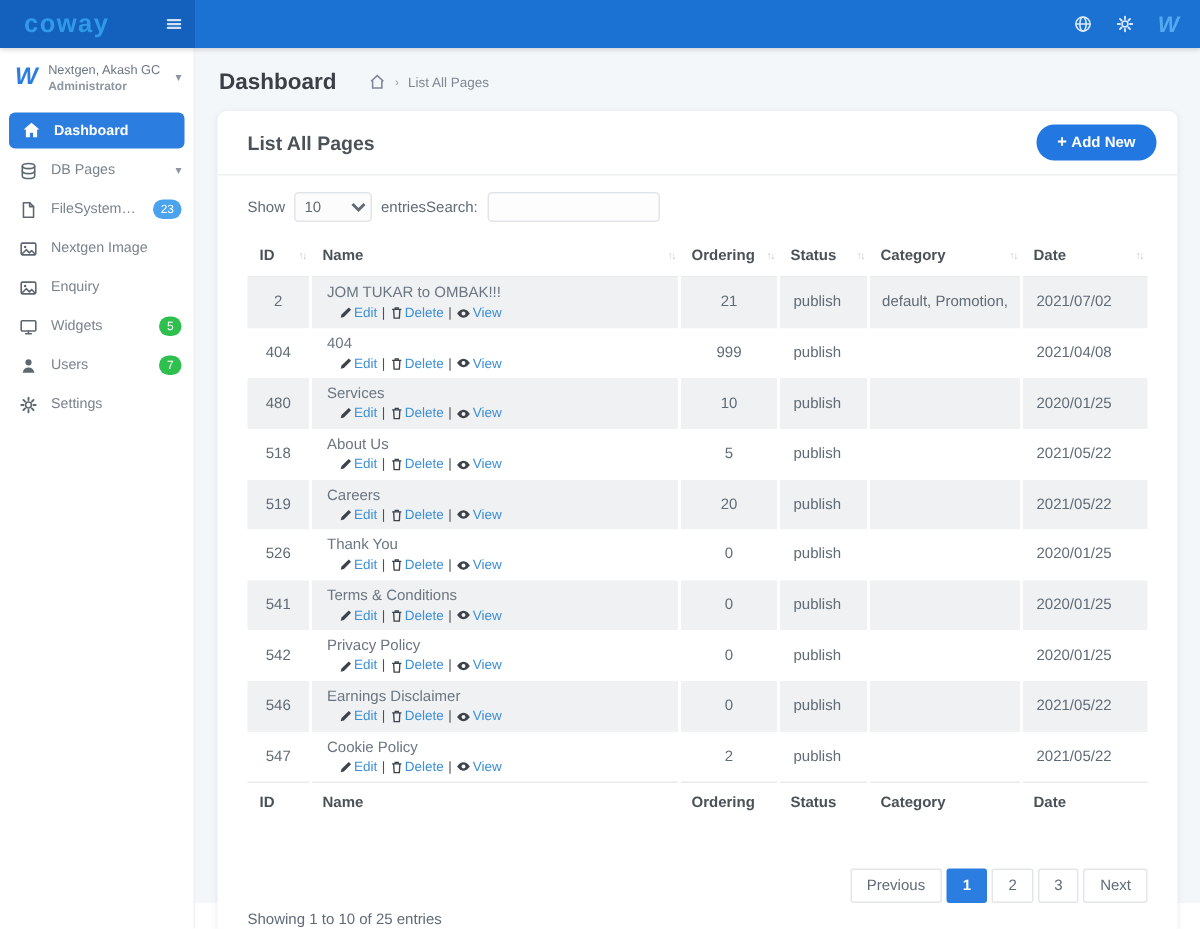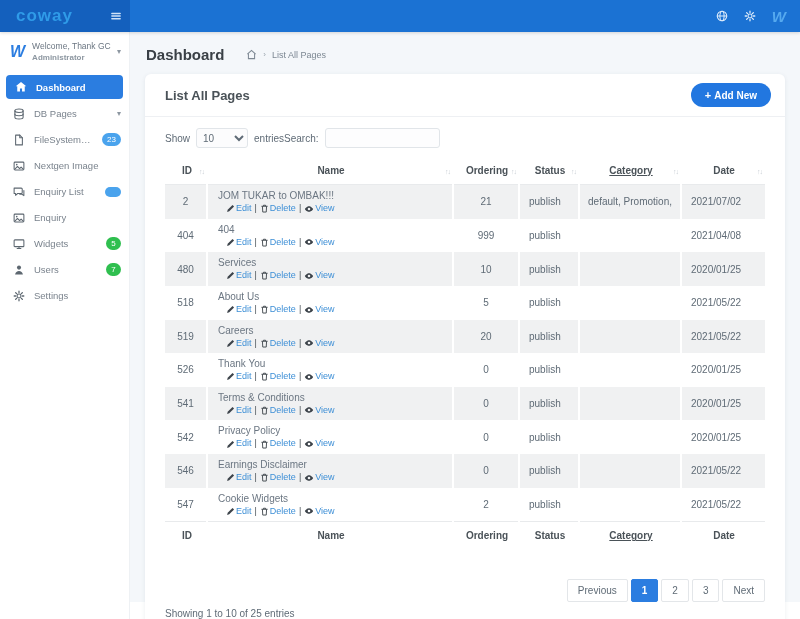--- a/index.html
+++ b/index.html
@@ -125,38 +125,38 @@
     width:115px; height:20px; border:1px solid #e1e5e9; border-radius:3px;
     background:#fdfdfe; font-family:inherit; font-size:10px; padding:0 5px;
   }
 
   
   table.grid {
     width:600px; margin:2px 20px 0 20px; border-collapse:collapse;
     font-size:10px; color:#5f6b76; table-layout:fixed;
   }
   .grid th {
-    text-align:center; font-weight:bold; color:#4a5258;
+    text-align:left; font-weight:bold; color:#4a5258;
     padding:8px 6px 8px 8px; position:relative;
     border-bottom:1px solid #e8eaec; cursor:pointer;
   }
   .grid tfoot th { border-bottom:none; border-top:1px solid #e8eaec; cursor:default; }
   .sort-ic {
     position:absolute; right:3px; top:50%; transform:translateY(-50%);
     font-size:7px; color:#c7cdd3; letter-spacing:-1px;
   }
   .grid td { padding:5px 6px; vertical-align:middle; border-left:2px solid #fff; }
   .grid td:first-child { border-left:none; }
   .grid tbody tr:nth-child(odd) td { background:#f0f1f2; }
   .grid tbody tr:nth-child(even) td { background:#fff; }
   .col-id { width:7%; }
   .col-name { width:41%; }
   .col-ordering { width:11%; }
   .col-status { width:10%; }
-  .col-category { width:17%;text-decoration:underline; }
+  .col-category { width:17%; }
   .col-date { width:14%; }
   td.c-id, td.c-ordering, td.c-category { text-align:center; }
   td.c-status, td.c-date { text-align:left; padding-left:9px; }
   .cell-name-title { color:#6b7682; padding-left:4px; }
   .cell-actions { padding-left:12px; margin-top:2px; font-size:9px; white-space:nowrap; }
   .action-link { color:#3d8fd6; cursor:pointer; text-decoration:none; }
   .action-link .a-ic { color:#3c434a; margin-right:1px; line-height:0; }
   .action-sep { color:#4a5258; margin:0 3px; }
 
   
@@ -193,21 +193,21 @@
           <path d="M8 1.6v2M8 12.4v2M1.6 8h2M12.4 8h2M3.5 3.5l1.4 1.4M11.1 11.1l1.4 1.4M12.5 3.5l-1.4 1.4M4.9 11.1l-1.4 1.4" stroke-width="1.7"></path>
         </svg></span>
     <span class="topbar-w">W</span>
   </div>
 </div>
 
 <div class="sidebar">
   <div class="user-block">
     <span class="user-avatar">W</span>
     <span class="user-texts">
-      <div class="user-welcome">Welcome, Thank GC</div>
+      <div class="user-welcome">Nextgen, Akash GC</div>
       <div class="user-role">Administrator</div>
     </span>
     <span class="user-caret">▾</span>
   </div>
   <div class="nav" id="nav">
       <div class="nav-item active">
         <span class="nav-ic"><svg class="svg-icon" width="12" height="12" viewBox="0 0 16 16" fill="currentColor" stroke="none">
             <path d="M8 1.2 15 7h-2v7h-3.6v-4H6.6v4H3V7H1z"></path>
           </svg></span>
         <span class="nav-label">Dashboard</span>
@@ -229,28 +229,20 @@
         <span class="nav-label">FileSystem CMS</span>
         <span class="badge blue">23</span>
       </div>
       <div class="nav-item">
         <span class="nav-ic"><svg class="svg-icon" width="12" height="12" viewBox="0 0 16 16" fill="none" stroke="currentColor" stroke-width="1.4" stroke-linecap="round" stroke-linejoin="round">
             <rect x="1.5" y="2.8" width="13" height="10.4" rx="1.2"></rect>
             <circle cx="5" cy="6.2" r="1.1" fill="currentColor" stroke="none"></circle>
             <path d="M2.5 12.2l3.5-3.6 2.8 2.8 2-2 2.7 2.8"></path>
           </svg></span>
         <span class="nav-label">Nextgen Image</span>
-      </div>
-      <div class="nav-item">
-        <span class="nav-ic"><svg class="svg-icon" width="12" height="12" viewBox="0 0 16 16" fill="none" stroke="currentColor" stroke-width="1.4" stroke-linecap="round" stroke-linejoin="round">
-            <path d="M1.5 2.8h9.5a1.3 1.3 0 0 1 1.3 1.3v4.6a1.3 1.3 0 0 1-1.3 1.3H6.2L3.4 12.4V10H1.5z"></path>
-            <path d="M14.5 6v6.8L12 11h-3"></path>
-          </svg></span>
-        <span class="nav-label">Enquiry List</span>
-        <span class="badge blue"></span>
       </div>
       <div class="nav-item">
         <span class="nav-ic"><svg class="svg-icon" width="12" height="12" viewBox="0 0 16 16" fill="none" stroke="currentColor" stroke-width="1.4" stroke-linecap="round" stroke-linejoin="round">
             <rect x="1.5" y="2.8" width="13" height="10.4" rx="1.2"></rect>
             <circle cx="5" cy="6.2" r="1.1" fill="currentColor" stroke="none"></circle>
             <path d="M2.5 12.2l3.5-3.6 2.8 2.8 2-2 2.7 2.8"></path>
           </svg></span>
         <span class="nav-label">Enquiry</span>
       </div>
       <div class="nav-item">
@@ -475,21 +467,21 @@
                     </svg></span>View</a></div>
             </td>
             <td class="c-ordering">0</td>
             <td class="c-status">publish</td>
             <td class="c-category"></td>
             <td class="c-date">2021/05/22</td>
           </tr>
           <tr>
             <td class="c-id">547</td>
             <td class="c-name">
-              <div class="cell-name-title">Cookie Widgets</div>
+              <div class="cell-name-title">Cookie Policy</div>
               <div class="cell-actions"><a class="action-link"><span class="a-ic"><svg class="svg-icon" width="9" height="9" viewBox="0 0 16 16" fill="currentColor">
                       <path d="M2 14l1-3.8L11.6 1.7 14.3 4.4 5.8 13z"></path>
                     </svg></span>Edit</a><span class="action-sep">|</span><a class="action-link"><span class="a-ic"><svg class="svg-icon" width="9" height="9" viewBox="0 0 16 16" fill="none" stroke="currentColor" stroke-width="1.6">
                       <path d="M2.5 4h11M6.2 4V2.2h3.6V4M4.3 4l.6 10.3h6.2L11.7 4"></path>
                     </svg></span>Delete</a><span class="action-sep">|</span><a class="action-link"><span class="a-ic"><svg class="svg-icon" width="10" height="10" viewBox="0 0 16 16" fill="currentColor">
                       <path d="M8 3.5C4 3.5 1.3 8 1.3 8S4 12.5 8 12.5 14.7 8 14.7 8 12 3.5 8 3.5zm0 6.6A2.1 2.1 0 1 1 8 5.9a2.1 2.1 0 0 1 0 4.2z"></path>
                     </svg></span>View</a></div>
             </td>
             <td class="c-ordering">2</td>
             <td class="c-status">publish</td>

